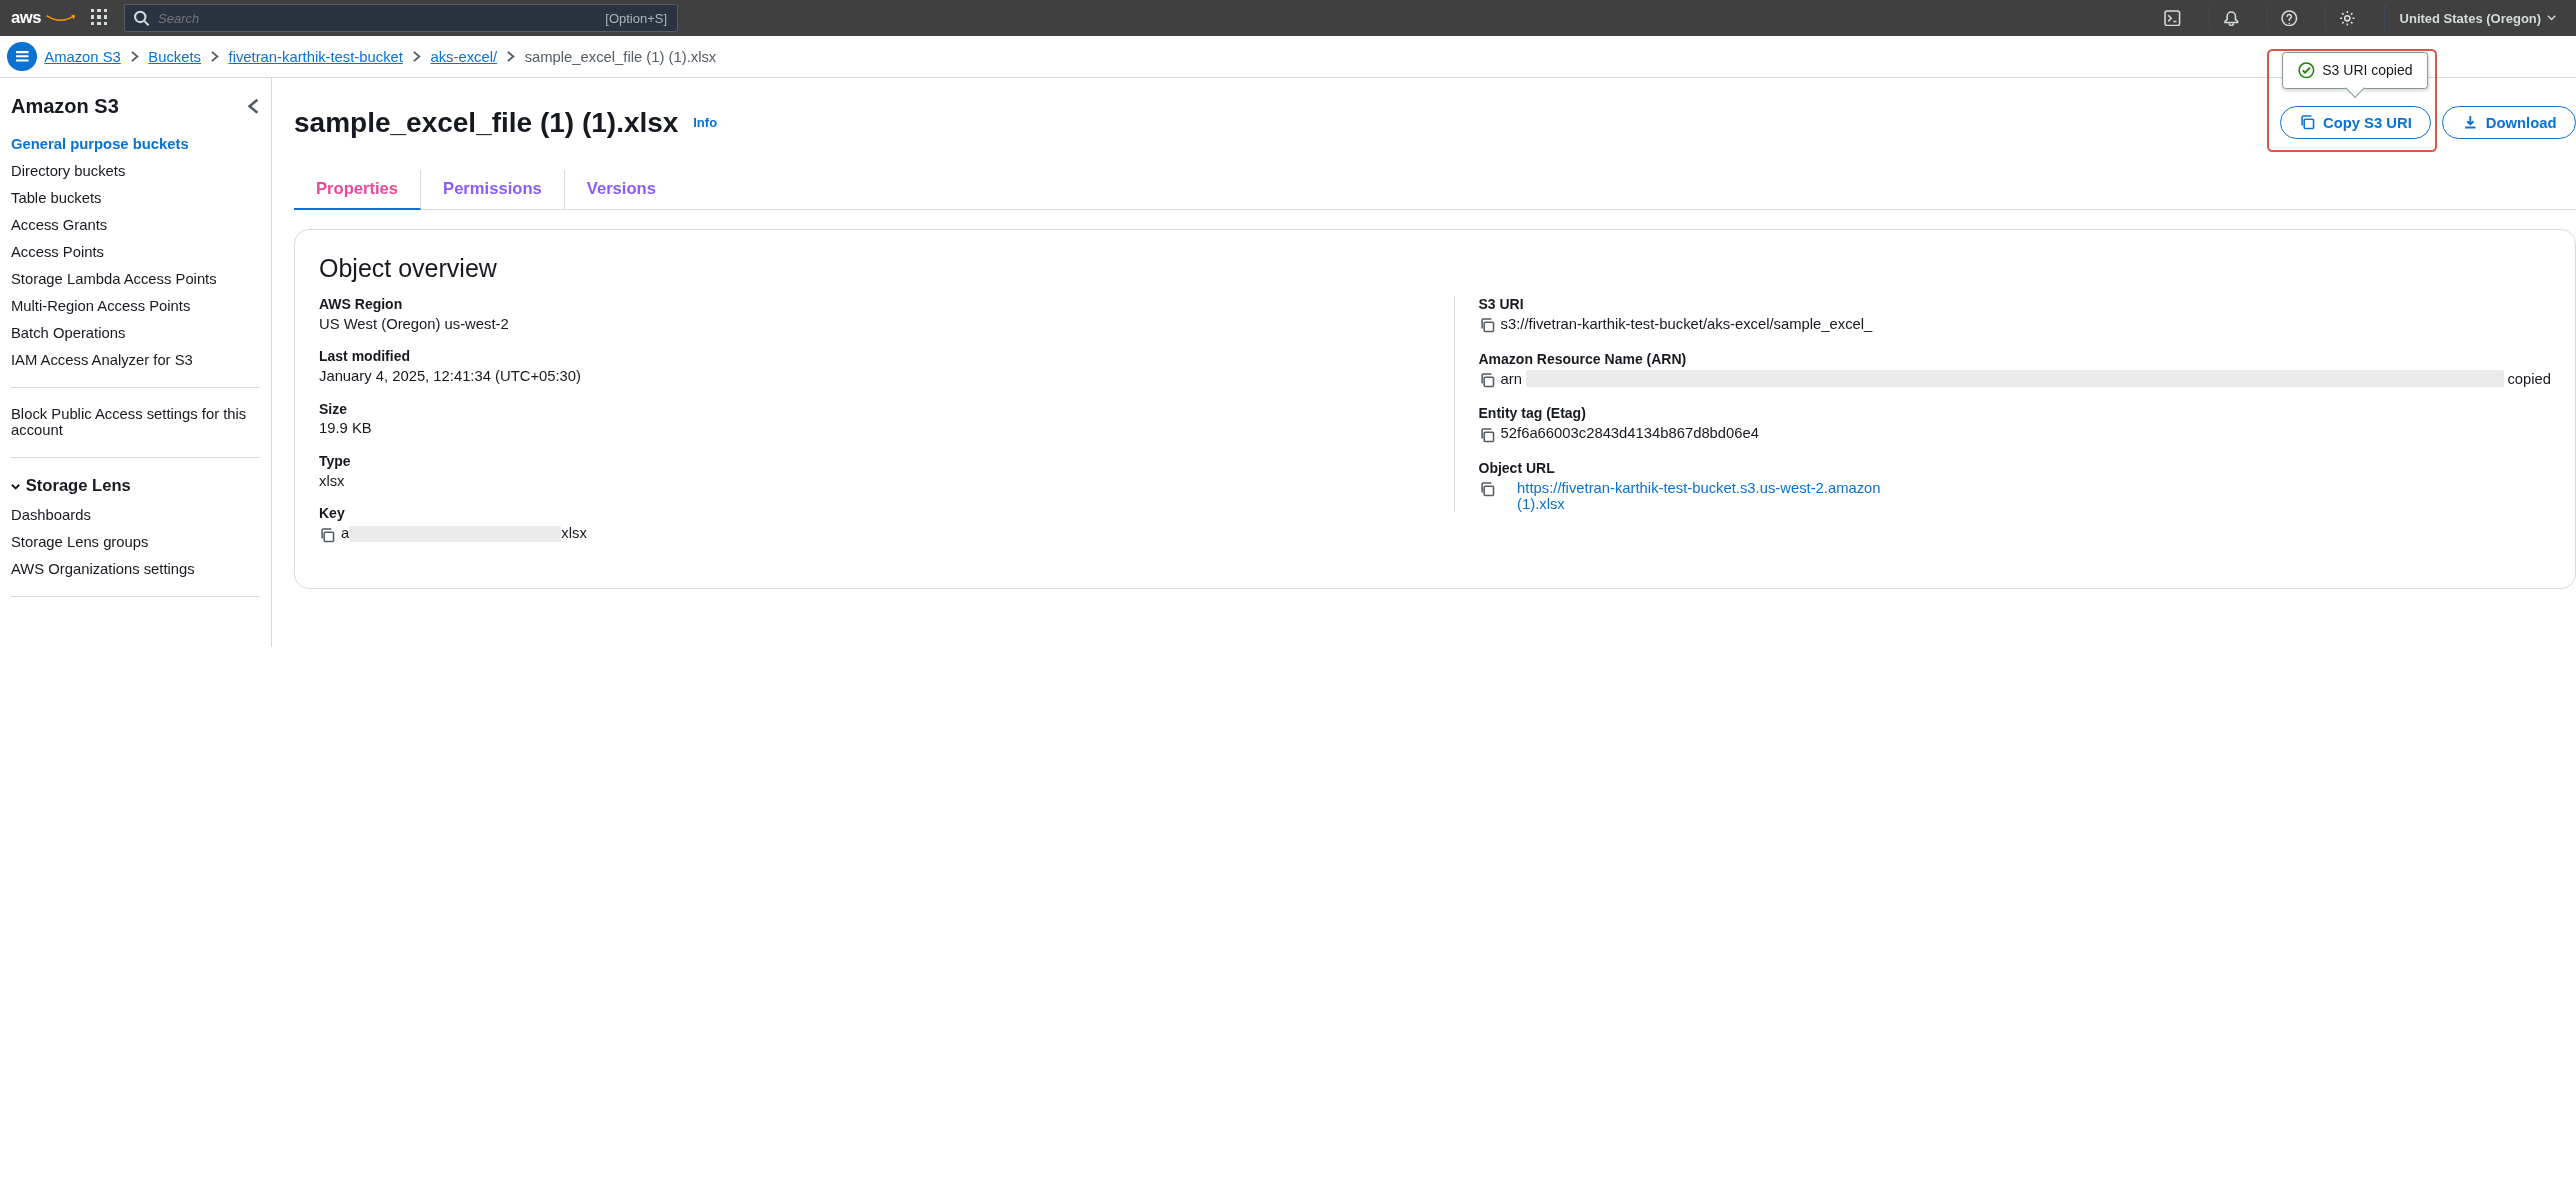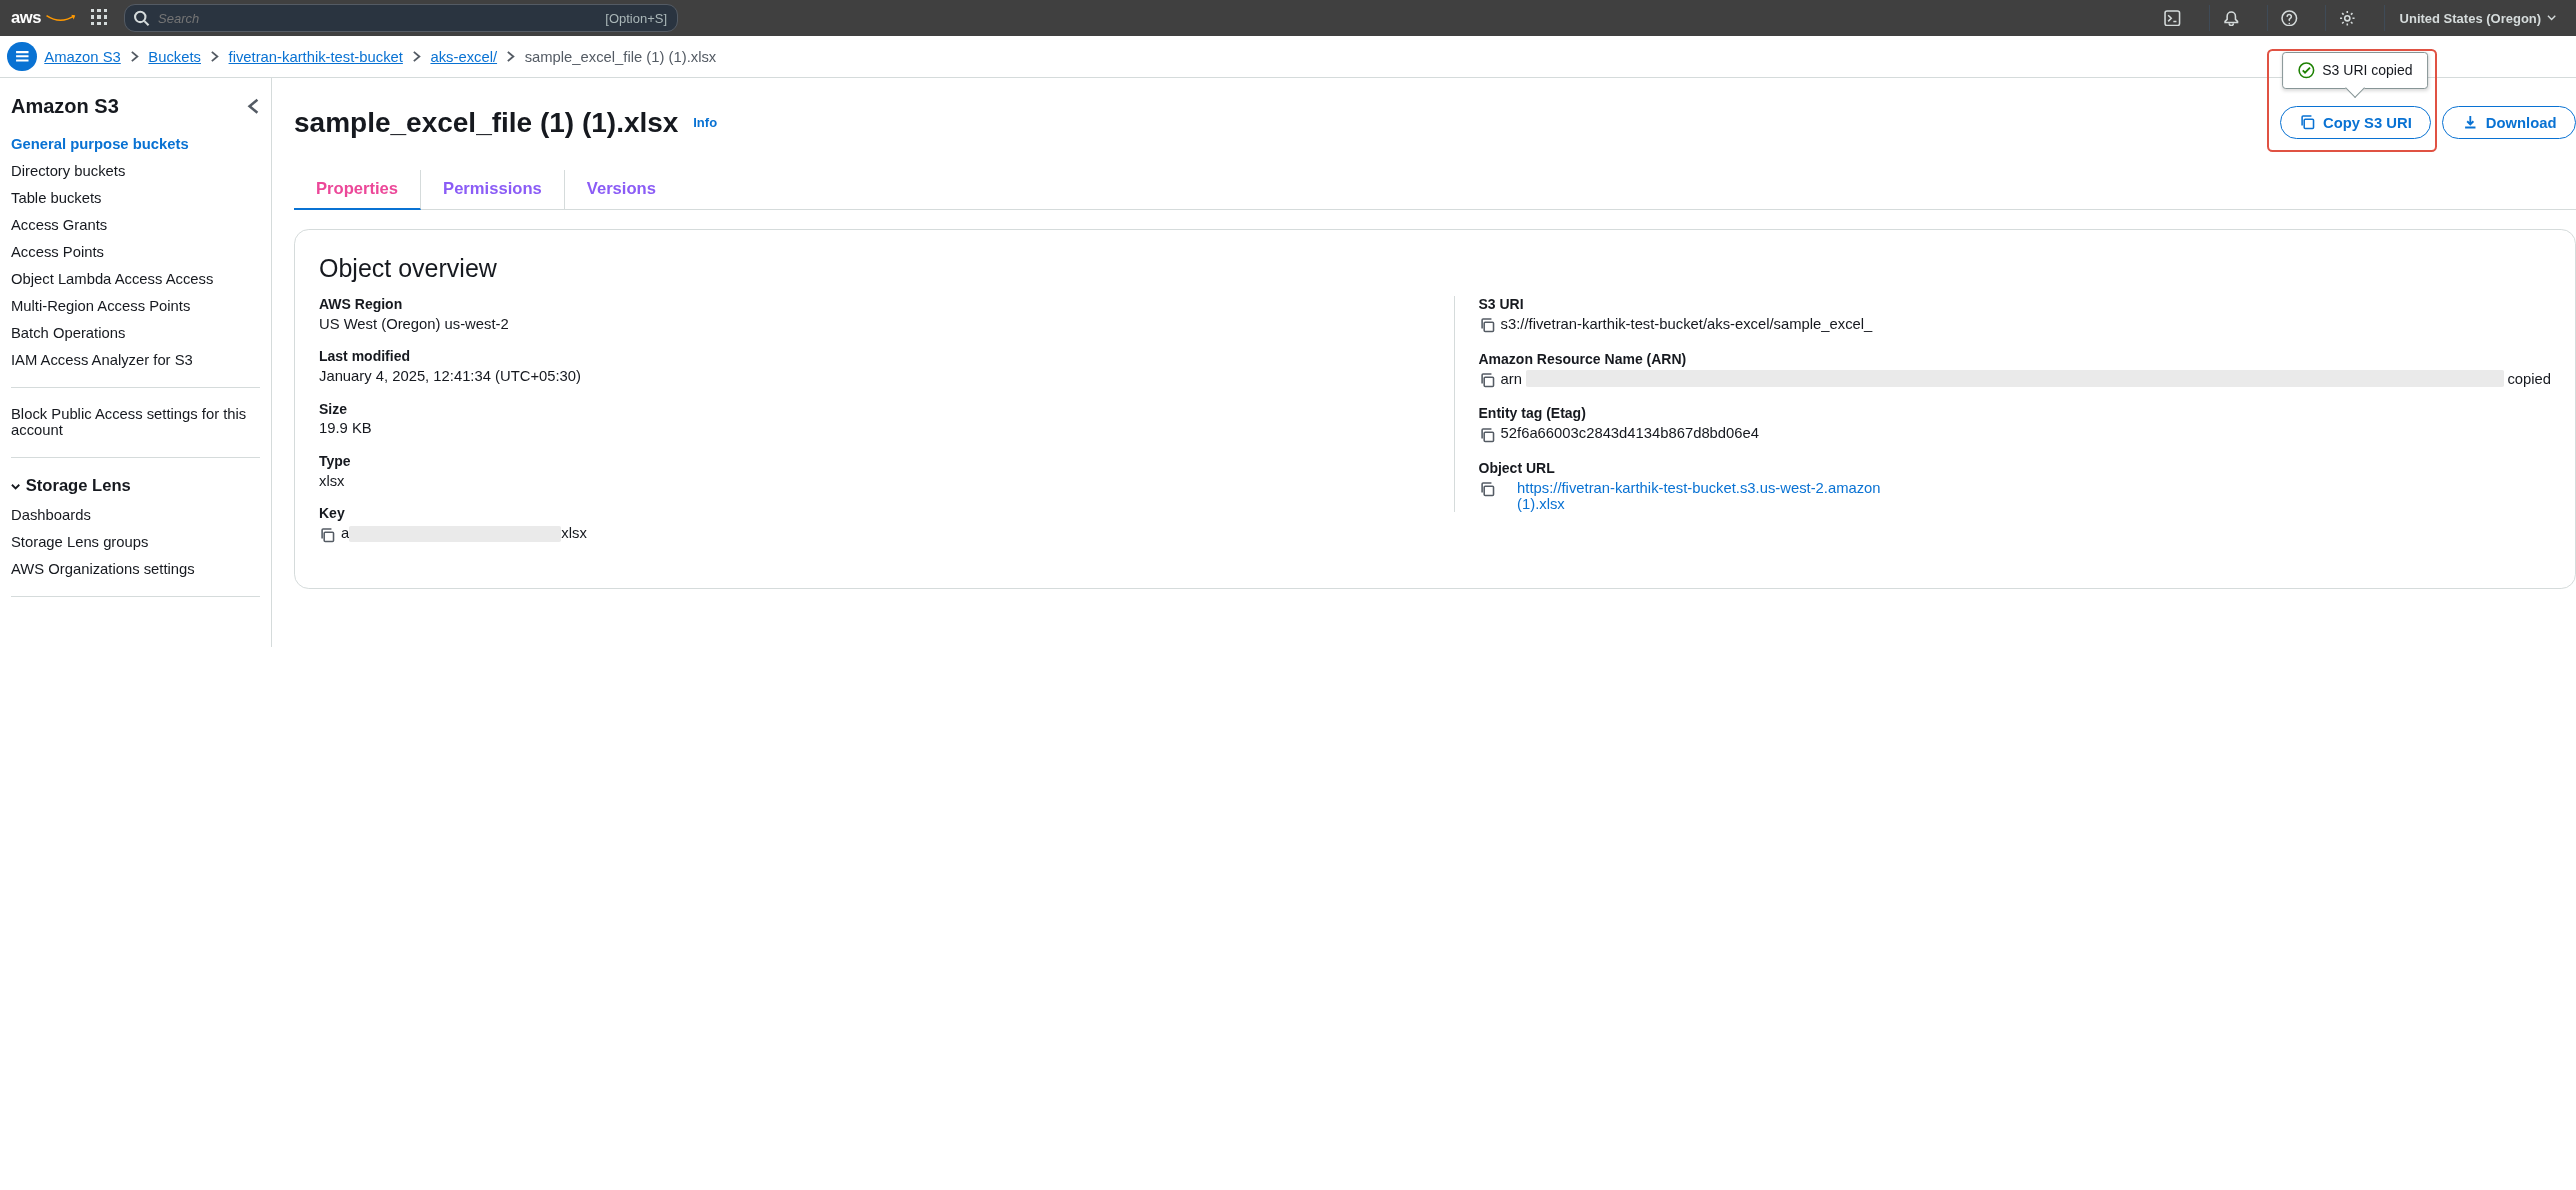--- a/index.html
+++ b/index.html
@@ -6,21 +6,21 @@
   body { background: #ffffff; color: #16191f; overflow-x: hidden; }
 
   
   .topnav { background: #404040; height: 36px; display: flex; align-items: center; padding: 0 11px; gap: 14.8px; color: #d5dbdb; }
   .aws-logo { display:flex; align-items:center; gap:1.8px; }
   .aws-logo-text { font-size: 16.6px; font-weight: 700; color: #fff; letter-spacing: -0.5px; }
   .aws-smile { width: 31px; }
   .services-icon { width:18.5px; height:18.5px; display:grid; grid-template-columns:repeat(3,3.7px); grid-template-rows:repeat(3,3.7px); gap:2.8px; cursor:pointer;}
   .services-icon span { background:#d5dbdb; width:3.7px; height:3.7px; }
   .search-wrap { flex: 0 0 554px; max-width: 554px; position: relative; }
-  .search-input { width:100%; height:28px; background:#2a3440; border:0.9px solid #545b64; border-radius:11px; padding:0 65px 0 33px; color:#d5dbdb; font-style: italic; font-size:13px;}
+  .search-input { width:100%; height:28px; background:#2a3440; border:0.9px solid #545b64; border-radius:2px; padding:0 65px 0 33px; color:#d5dbdb; font-style: italic; font-size:13px;}
   .search-icon { position:absolute; left:9.2px; top:50%; transform:translateY(-50%); color:#d5dbdb; }
   .search-hint { position:absolute; right:11px; top:50%; transform:translateY(-50%); color:#aab7b8; font-size:13px; }
   .topnav-spacer { flex: 1; }
   .topnav-icon { color:#d5dbdb; padding:0 13px; cursor:pointer; border-left:0.9px solid #3f4b58; height:26px; display:flex; align-items:center;}
   .topnav-icon.first { border-left:none; }
   .region-selector { display:flex; align-items:center; gap:5.5px; color:#d5dbdb; padding:0 9.2px 0 14.8px; border-left:0.9px solid #3f4b58; height:26px; font-size:13px; cursor:pointer; white-space:nowrap;font-weight:bold;}
 
   
   .breadcrumb-bar { display:flex; align-items:center; height:42px; padding:0 7.4px; border-bottom:0.9px solid #d5dbdb; position:relative;}
   .hamburger-circle { width:29.5px; height:29.5px; border-radius:50%; background:#0972d3; display:flex; align-items:center; justify-content:center; margin-right:7.4px; cursor:pointer;}
@@ -178,21 +178,21 @@
       <span class="sidebar-title">Amazon S3</span>
       <svg class="collapse-caret" width="13" height="18.5" viewBox="0 0 10 14">
           <path d="M8 2 l-6 5 l6 5" stroke="currentColor" stroke-width="2" fill="none"></path>
         </svg>
     </div>
     <a class="nav-item active">General purpose buckets</a>
     <a class="nav-item">Directory buckets</a>
     <a class="nav-item">Table buckets</a>
     <a class="nav-item">Access Grants</a>
     <a class="nav-item">Access Points</a>
-    <a class="nav-item">Object Lambda Access Access</a>
+    <a class="nav-item">Storage Lambda Access Points</a>
     <a class="nav-item">Multi-Region Access Points</a>
     <a class="nav-item">Batch Operations</a>
     <a class="nav-item">IAM Access Analyzer for S3</a>
     <hr class="nav-divider">
     <a class="nav-item">Block Public Access settings for this account</a>
     <hr class="nav-divider">
     <div class="nav-heading">
       <svg class="chev" viewBox="0 0 10 10">
           <path d="M1 3 l4 4 l4 -4" stroke="currentColor" stroke-width="2" fill="none"></path>
         </svg>

